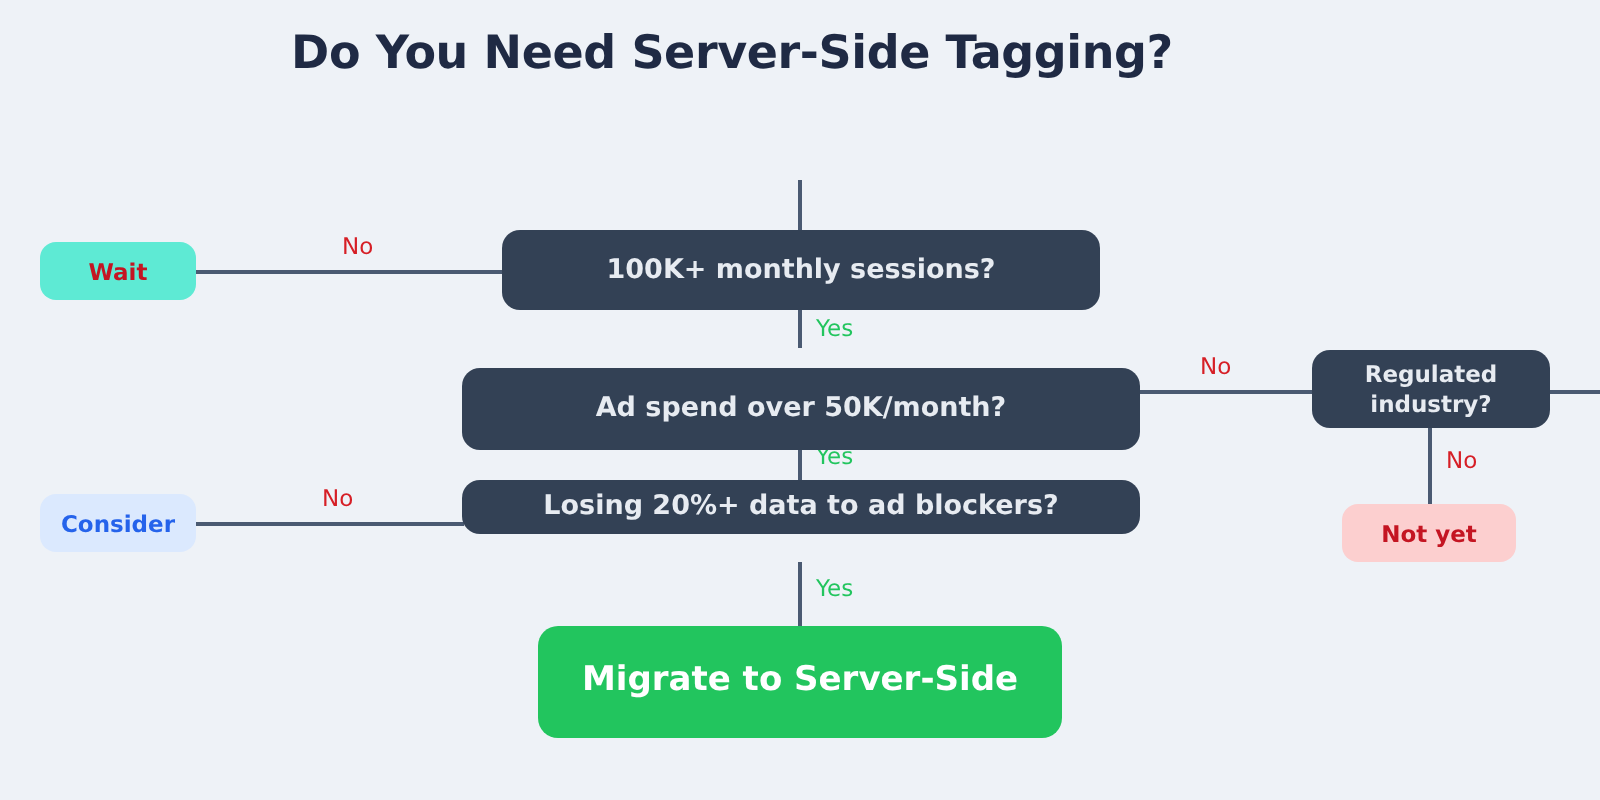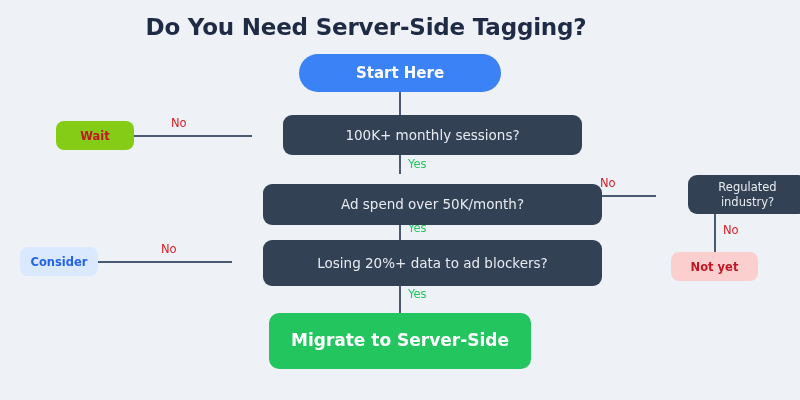--- a/index.html
+++ b/index.html
@@ -67,24 +67,23 @@
     color: #ffffff;
     font-size: 15px;
     font-weight: bold;
   }
 
   .node-decision {
     background: #334155;
     border-radius: 9px;
     color: #e7ebf1;
     font-size: 13.5px;
-    font-weight: normal;
+    font-weight: bold;
     line-height: 1.22;
     padding: 0 19px;
-    margin-left: 32px;
   }
   .node-decision.small { font-size: 11.5px; }
 
   .node-end {
     background: #22c55e;
     border-radius: 10px;
     color: #ffffff;
   }
   .end-title {
     font-size: 17px;
@@ -95,21 +94,21 @@
     font-size: 12px;
     font-weight: normal;
     margin-top: 4px;
   }
 
   .badge {
     border-radius: 8px;
     font-size: 11.5px;
     font-weight: bold;
   }
-  .badge-wait { background: #84cc16; color: #c41522; margin-left: 36px; }
+  .badge-wait { background: #5eead4; color: #c41522; }
   .badge-consider { background: #dbe9fe; color: #2563eb; }
   .badge-notyet { background: #fccfcf; color: #c41522; }
 </style>
 </head>
 <body>
 
 <div id="canvas">
 
   <div class="title">Do You Need Server-Side Tagging?</div>
 
@@ -135,41 +134,38 @@
   <div class="edge-label yes" style="left:408px; top:157px;">Yes</div>
 
   <div class="edge-label no" style="left:600px; top:176px;">No</div>
   <div class="edge-label yes" style="left:408px; top:221px;">Yes</div>
 
   <div class="edge-label no" style="left:723px; top:223px;">No</div>
 
   <div class="edge-label no" style="left:161px; top:242px;">No</div>
   <div class="edge-label yes" style="left:408px; top:287px;">Yes</div>
 
-  <div class="node node-start" style="left:299px; top:54px; width:202px; height:38px;">
-    <span>Start Here</span>
-  </div>
 
   <div class="node node-decision" style="left:251px; top:115px; width:299px; height:40px;">
     <span>100K+ monthly sessions?</span>
   </div>
 
   <div class="node badge badge-wait" style="left:20px; top:121px; width:78px; height:29px;">
     <span>Wait</span>
   </div>
 
   <div class="node node-decision" style="left:231px; top:184px; width:339px; height:41px;">
     <span>Ad spend over 50K/month?</span>
   </div>
 
   <div class="node node-decision small" style="left:656px; top:175px; width:119px; height:39px;justify-content:center;">
     <span>Regulated industry?</span>
   </div>
 
-  <div class="node node-decision" style="left:231px; top:240px; width:339px; height:46px;">
+  <div class="node node-decision" style="left:231px; top:240px; width:339px; height:27px;">
     <span>Losing 20%+ data to ad blockers?</span>
   </div>
 
   <div class="node badge badge-consider" style="left:20px; top:247px; width:78px; height:29px;">
     <span>Consider</span>
   </div>
 
   <div class="node badge badge-notyet" style="left:671px; top:252px; width:87px; height:29px;">
     <span>Not yet</span>
   </div>

